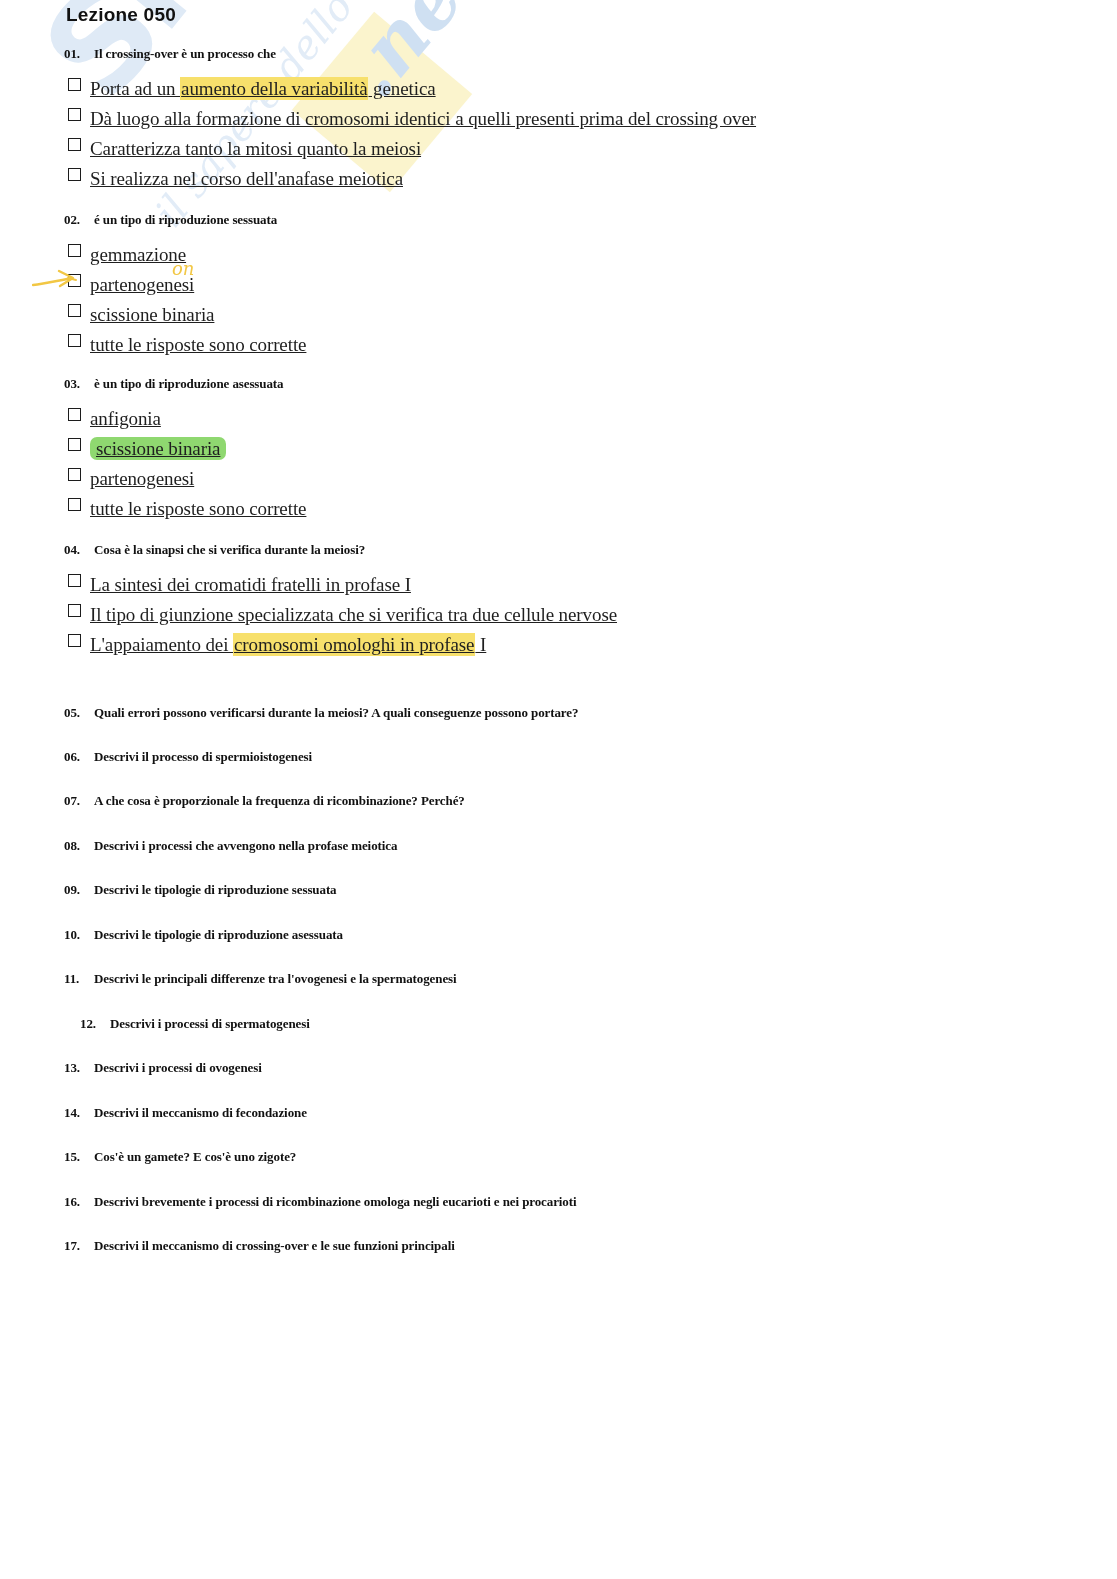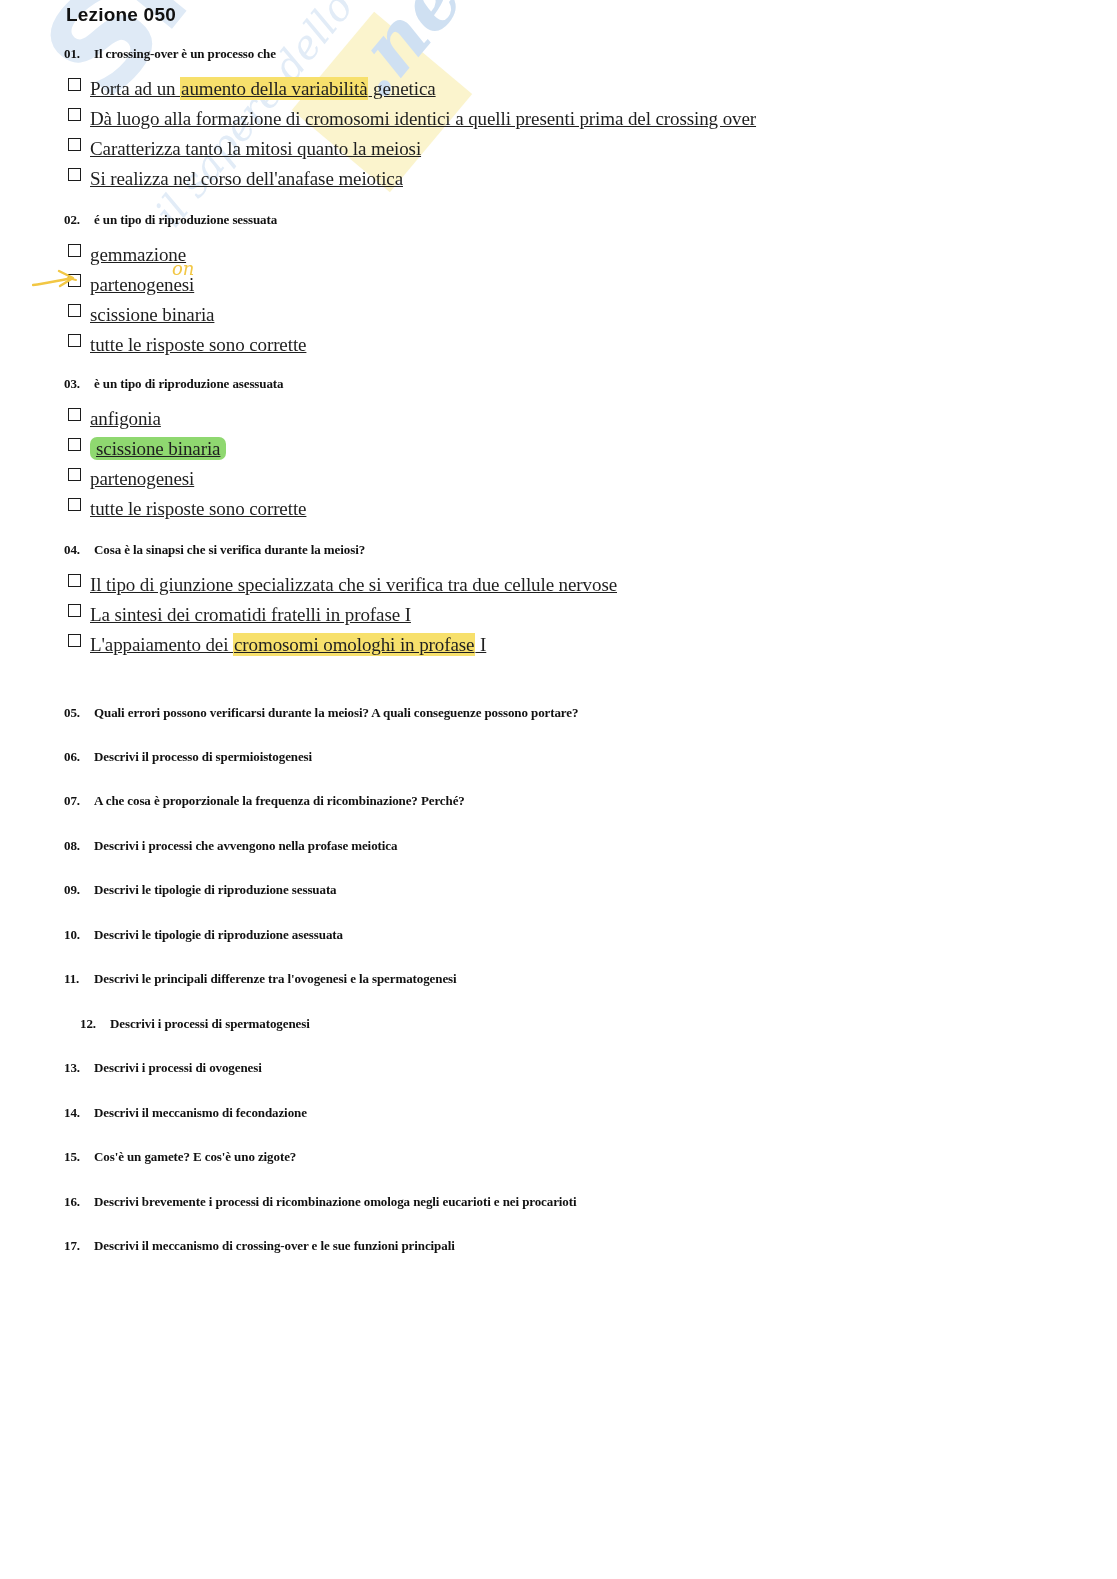--- a/index.html
+++ b/index.html
@@ -265,25 +265,25 @@
               <span class="checkbox"></span>
               <span class="option-label"><span>tutte le risposte sono corrette</span></span>
             </div>
           </div>
         </div>
         <div class="question-block" style="top: 542px;">
           <div class="q-head"><span class="q-num">04.</span><span class="q-text">Cosa è la sinapsi che si verifica durante la meiosi?</span></div>
           <div class="options">
             <div class="option-row">
               <span class="checkbox"></span>
+              <span class="option-label"><span>La sintesi dei cromatidi fratelli in profase I</span></span>
+            </div>
+            <div class="option-row">
+              <span class="checkbox"></span>
               <span class="option-label"><span>Il tipo di giunzione specializzata che si verifica tra due cellule nervose</span></span>
-            </div>
-            <div class="option-row">
-              <span class="checkbox"></span>
-              <span class="option-label"><span>La sintesi dei cromatidi fratelli in profase I</span></span>
             </div>
             <div class="option-row">
               <span class="checkbox"></span>
               <span class="option-label"><span>L'appaiamento dei </span><span class="hl-yellow">cromosomi omologhi in profase</span><span> I</span></span>
             </div>
           </div>
         </div>
         <div class="question-block" style="top: 705px;">
           <div class="q-head"><span class="q-num">05.</span><span class="q-text">Quali errori possono verificarsi durante la meiosi? A quali conseguenze possono portare?</span></div>
         </div>

